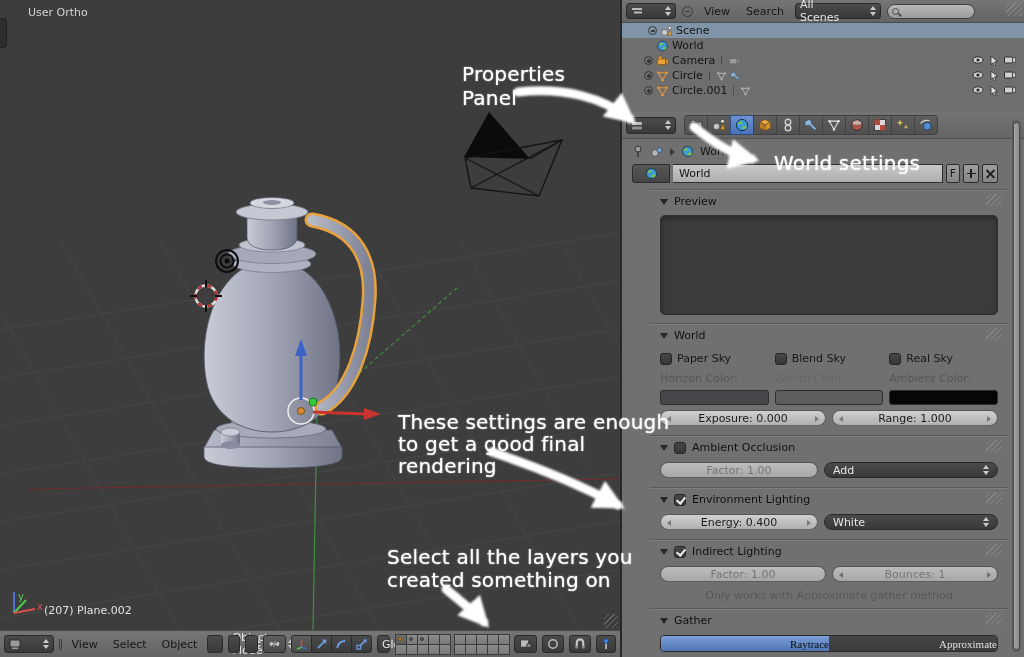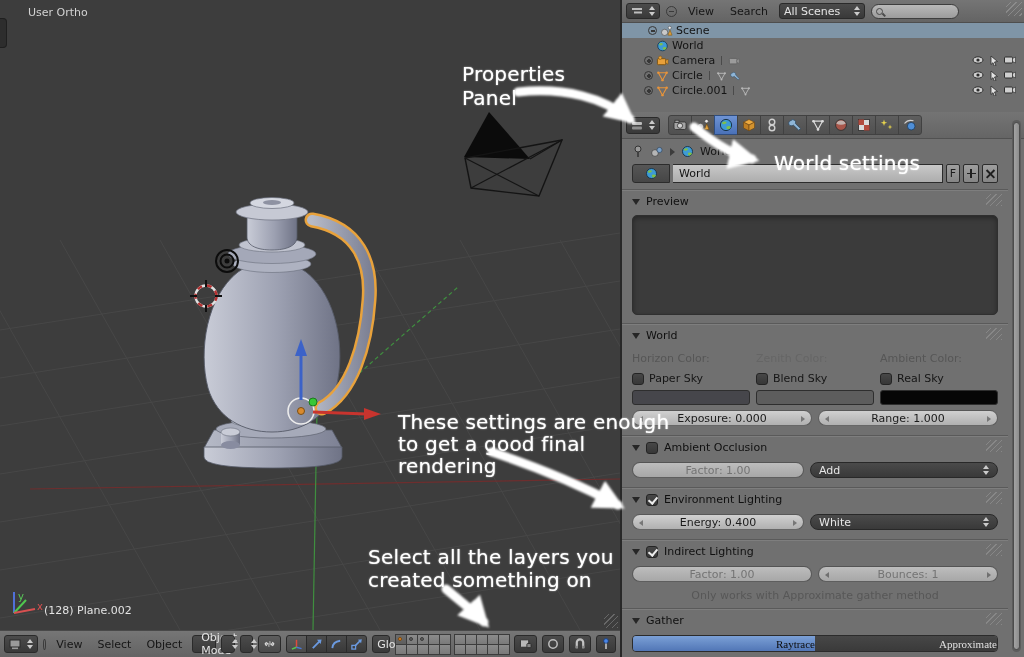--- a/index.html
+++ b/index.html
@@ -18,21 +18,21 @@
     border:1px solid #1f1f1f;border-left:none;border-radius:0 4px 4px 0;}
   .vp-grip{position:absolute;right:2px;bottom:2px;width:14px;height:14px;opacity:.55;
     background:repeating-linear-gradient(135deg,transparent 0 3px,#8a8a8a 3px 4px);}
 
   
   .vp-toolbar{position:absolute;left:0;top:630px;width:620px;height:27px;
     background:linear-gradient(#767676,#636363);border-top:1px solid #494949;
     display:flex;align-items:center;gap:5px;padding:0 4px;color:#1c1c1c;overflow:hidden;}
   .menu-item{padding:0 5px;color:#161616;}
   .dark-btn{background:linear-gradient(#4b4b4b,#393939);border:1px solid #2a2a2a;border-radius:3px;
-    color:#e4e4e4;display:flex;align-items:center;gap:4px;padding:1px 4px;height:18px;}
+    color:#e4e4e4;display:flex;align-items:center;gap:20px;padding:1px 4px;height:18px;}
   .dropdown{min-width:0;}
   .ud{display:flex;flex-direction:column;gap:2px;margin-left:2px;}
   .ud i{display:block;width:0;height:0;border-left:3px solid transparent;border-right:3px solid transparent;}
   .ud i.u{border-bottom:4px solid #cbcbcb;}
   .ud i.d{border-top:4px solid #cbcbcb;}
   .minus-circ{width:11px;height:11px;border:1px solid #3a3a3a;border-radius:50%;position:relative;}
   .minus-circ::before{content:"";position:absolute;left:2px;right:2px;top:4px;height:1.5px;background:#3a3a3a;}
   .seg-group{display:flex;}
   .seg-group .dark-btn{border-radius:0;margin-left:-1px;padding:1px 3px;}
   .seg-group .dark-btn:first-child{border-radius:3px 0 0 3px;margin-left:0;}
@@ -89,21 +89,21 @@
   .sq-btn{width:16px;height:19px;background:linear-gradient(#9e9e9e,#858585);border:1px solid #2c2c2c;
     border-radius:2px;display:flex;align-items:center;justify-content:center;color:#1d1d1d;position:relative;}
   .plus-glyph{position:relative;width:9px;height:9px;}
   .plus-glyph::before{content:"";position:absolute;left:0;right:0;top:3.7px;height:1.8px;background:#202020;}
   .plus-glyph::after{content:"";position:absolute;top:0;bottom:0;left:3.7px;width:1.8px;background:#202020;}
   .x-glyph{position:relative;width:9px;height:9px;}
   .x-glyph::before,.x-glyph::after{content:"";position:absolute;left:-1px;right:-1px;top:3.7px;height:1.8px;background:#202020;}
   .x-glyph::before{transform:rotate(45deg);}
   .x-glyph::after{transform:rotate(-45deg);}
 
-  .panel{border-top:1px solid #5a5a5a;box-shadow:inset 0 1px 0 #7e7e7e;position:relative;}
+  .panel{border-top:1px solid #5a5a5a;box-shadow:inset 0 1px 0 #7e7e7e;position:relative;margin-left:28px;}
   .panel-header{display:flex;align-items:center;gap:6px;padding:5px 10px 3px;color:#101010;}
   .tri-down{width:0;height:0;border-left:4px solid transparent;border-right:4px solid transparent;border-top:6px solid #262626;}
   .grip{position:absolute;right:6px;top:4px;width:16px;height:12px;opacity:.5;
     background:repeating-linear-gradient(135deg,transparent 0 3px,#9e9e9e 3px 4px);}
   .preview-box{margin:4px 10px 8px;height:100px;background:#3b3b3b;border:1px solid #2f2f2f;border-radius:5px;
     box-shadow:inset 0 2px 5px rgba(0,0,0,.35);}
   .prow{display:flex;gap:6px;padding:0 10px;margin:5px 0;}
   .col3{flex:1;display:flex;align-items:center;gap:5px;}
   .checkbox{width:12px;height:12px;background:linear-gradient(#474747,#373737);border:1px solid #242424;
     border-radius:3px;position:relative;flex:0 0 auto;}
@@ -238,21 +238,21 @@
       </g>
 
       <g stroke-width="2">
         <line x1="14" y1="592" x2="14" y2="613" stroke="#5070d8"></line>
         <line x1="14" y1="613" x2="26" y2="600" stroke="#4fc84f"></line>
         <line x1="14" y1="613" x2="35" y2="609" stroke="#d85050"></line>
       </g>
     </svg>
 
     <div class="vp-label">User Ortho</div>
-    <div class="obj-label">(128) Plane.002</div>
+    <div class="obj-label">(207) Plane.002</div>
     <div class="axis-y">y</div>
     <div class="axis-x">x</div>
     <div class="toolshelf-tab"></div>
     <div class="vp-grip"></div>
   </div>
 
   <div class="vp-toolbar">
     <div class="dark-btn">
       <svg width="12" height="11">
         <rect x="1" y="1" width="10" height="7" fill="#9a9a9a" stroke="#2a2a2a"></rect>
@@ -670,38 +670,38 @@
           </div>
           <div class="preview-box"></div>
         </div>
 
         <div class="panel">
           <div class="panel-header">
             <span class="tri-down"></span>
             <span>World</span>
             <span class="grip"></span>
           </div>
-          <div class="prow" style="margin-bottom:2px">
-            <div class="col3 clabel">Horizon Color:</div>
-            <div class="col3 clabel dim">Zenith Color:</div>
-            <div class="col3 clabel">Ambient Color:</div>
-          </div>
           <div class="prow" style="margin-top:7px">
             <div class="col3">
                 <span class="checkbox"></span>
               <span>Paper Sky</span>
               </div>
             <div class="col3">
                 <span class="checkbox"></span>
               <span>Blend Sky</span>
               </div>
             <div class="col3">
                 <span class="checkbox"></span>
               <span>Real Sky</span>
               </div>
+          </div>
+          <div class="prow" style="margin-bottom:2px">
+            <div class="col3 clabel">Horizon Color:</div>
+            <div class="col3 clabel dim">Zenith Color:</div>
+            <div class="col3 clabel">Ambient Color:</div>
           </div>
           <div class="prow">
             <div class="swatch" style="background:#46464b"></div>
             <div class="swatch" style="background:#5d5d5d"></div>
             <div class="swatch" style="background:#060606"></div>
           </div>
           <div class="prow" style="margin-bottom:9px">
             <div class="slider">
               <span class="la"></span>
               <span>Exposure: 0.000</span>
@@ -824,18 +824,18 @@
     <div>Panel</div>
   </div>
   <div class="ann" style="left:774px;top:151px">
     <div>World settings</div>
   </div>
   <div class="ann" style="left:398px;top:411px;line-height:22px">
     <div>These settings are enough</div>
     <div>to get a good final</div>
     <div>rendering</div>
   </div>
-  <div class="ann" style="left:368px;top:546px;line-height:23px">
+  <div class="ann" style="left:387px;top:546px;line-height:23px">
     <div>Select all the layers you</div>
     <div>created something on</div>
   </div>
 
 </div>
 
 </body></html>

